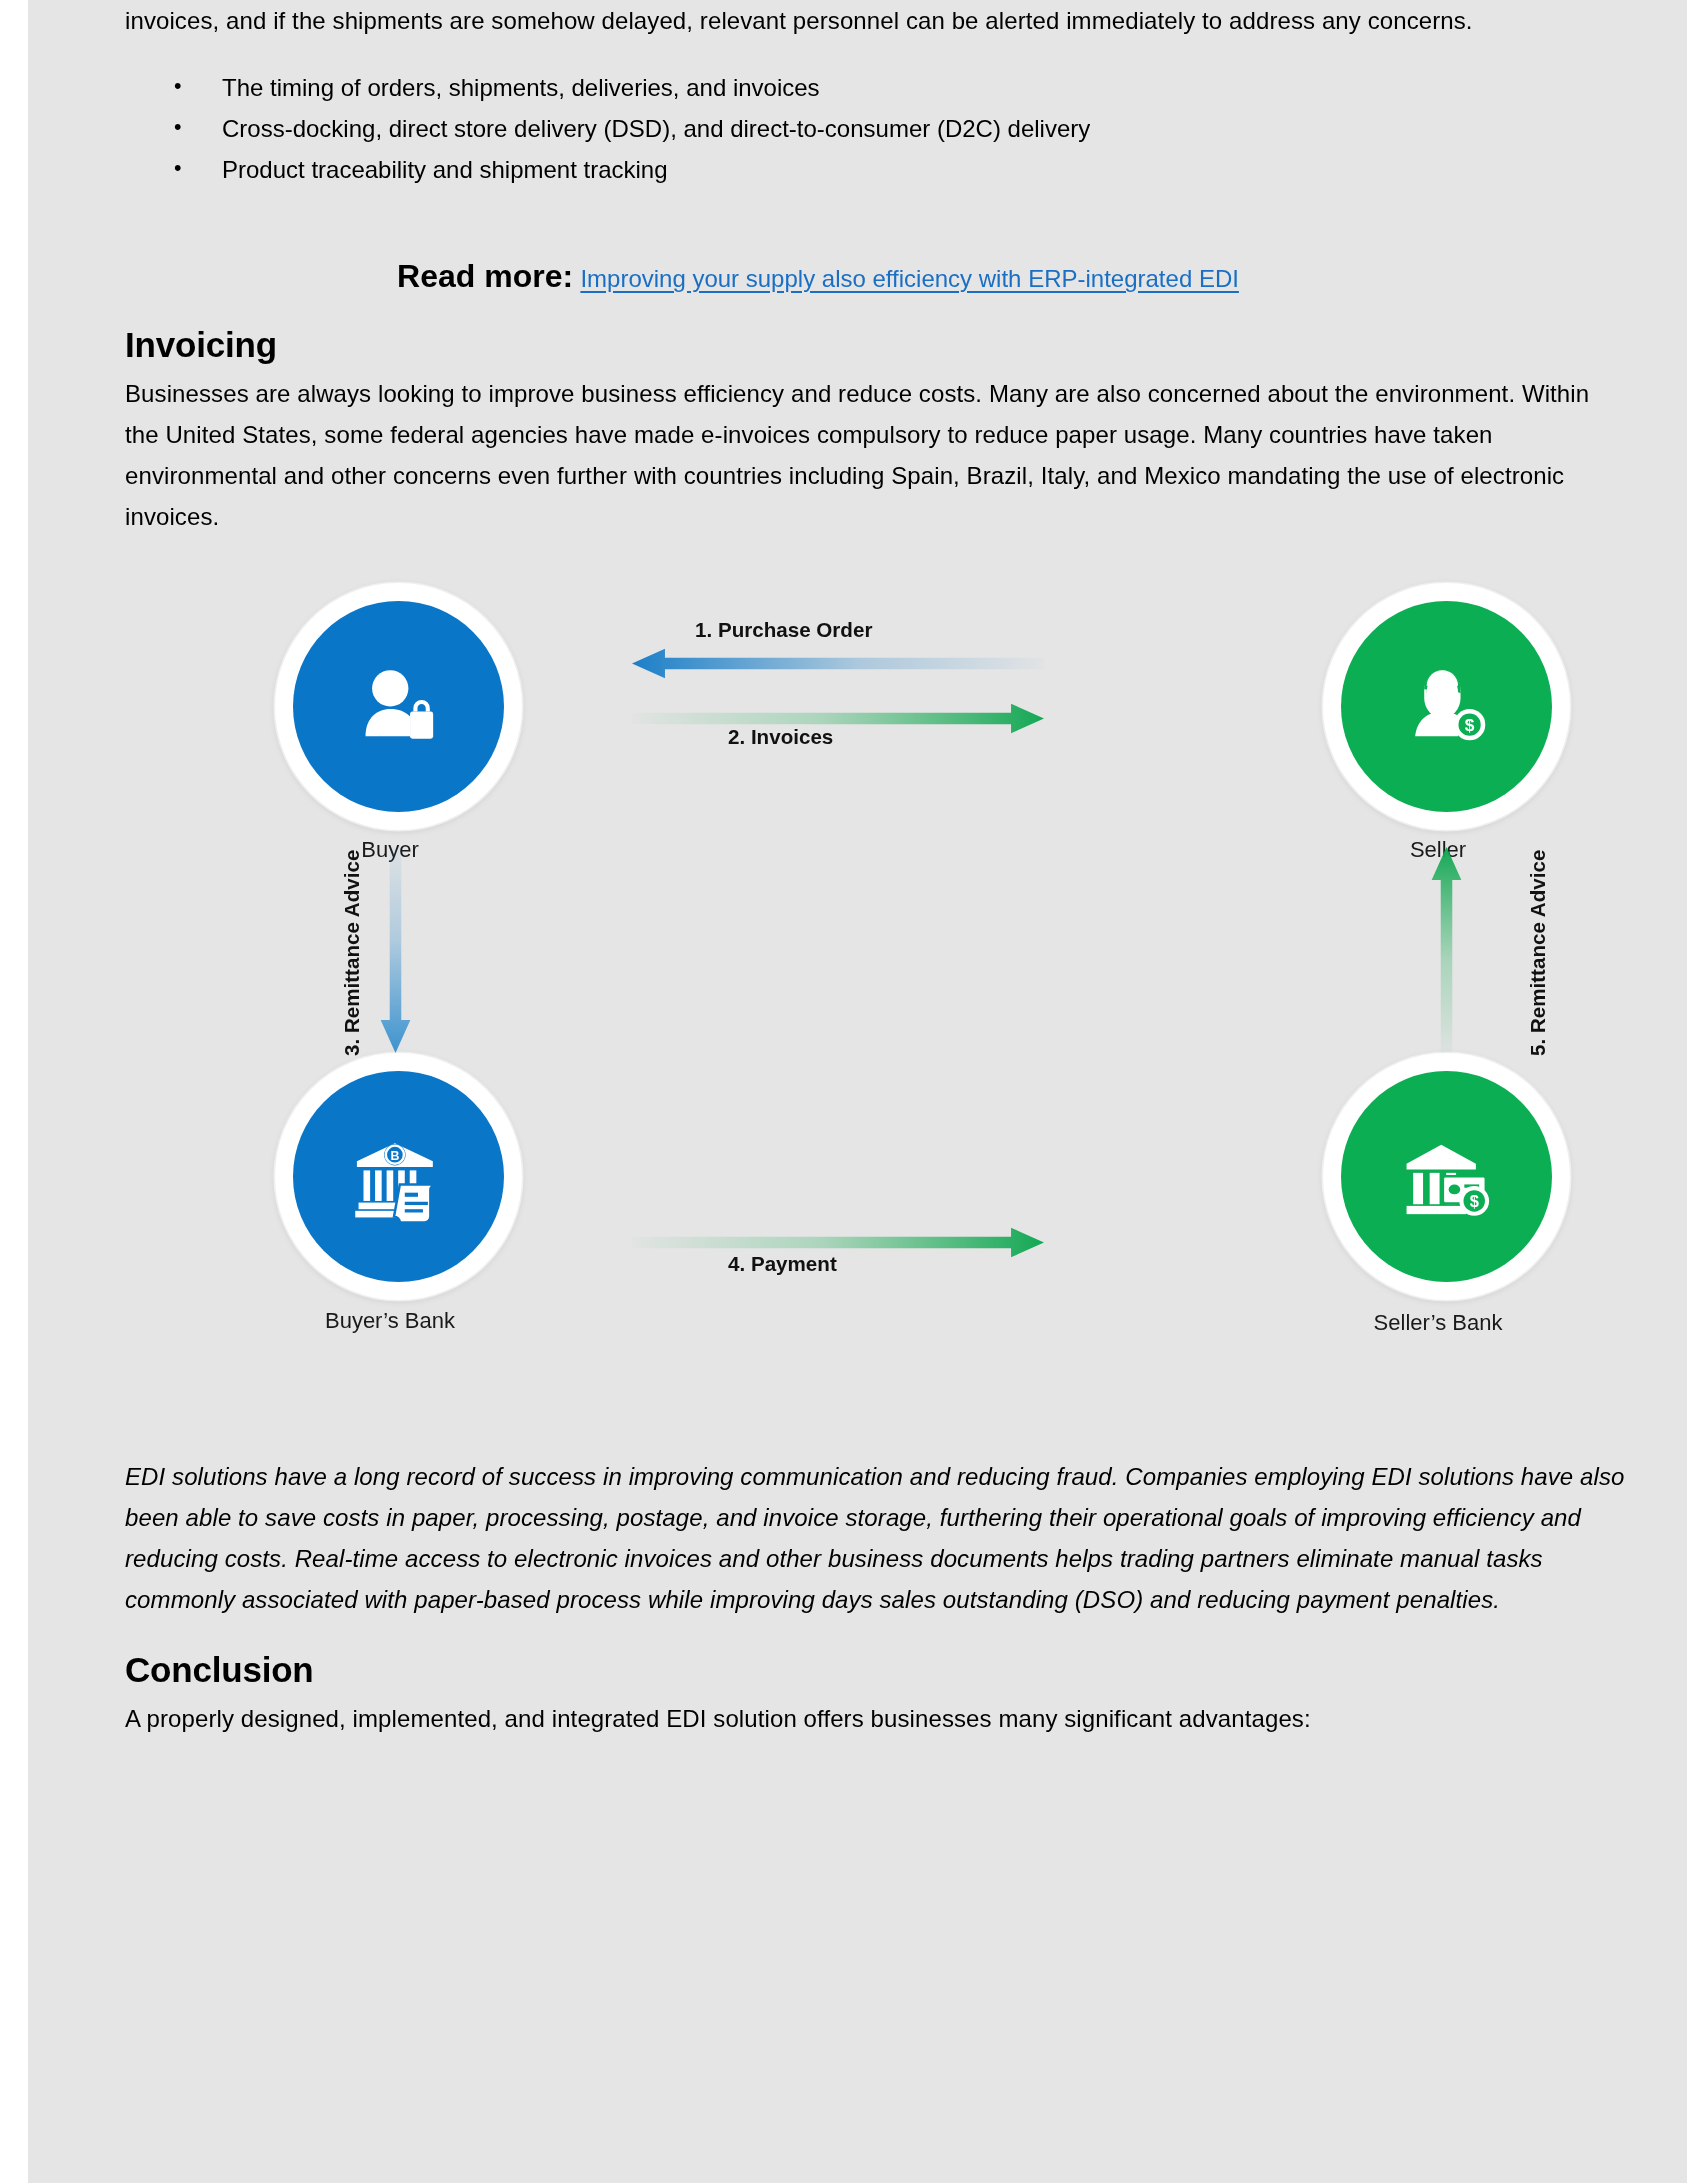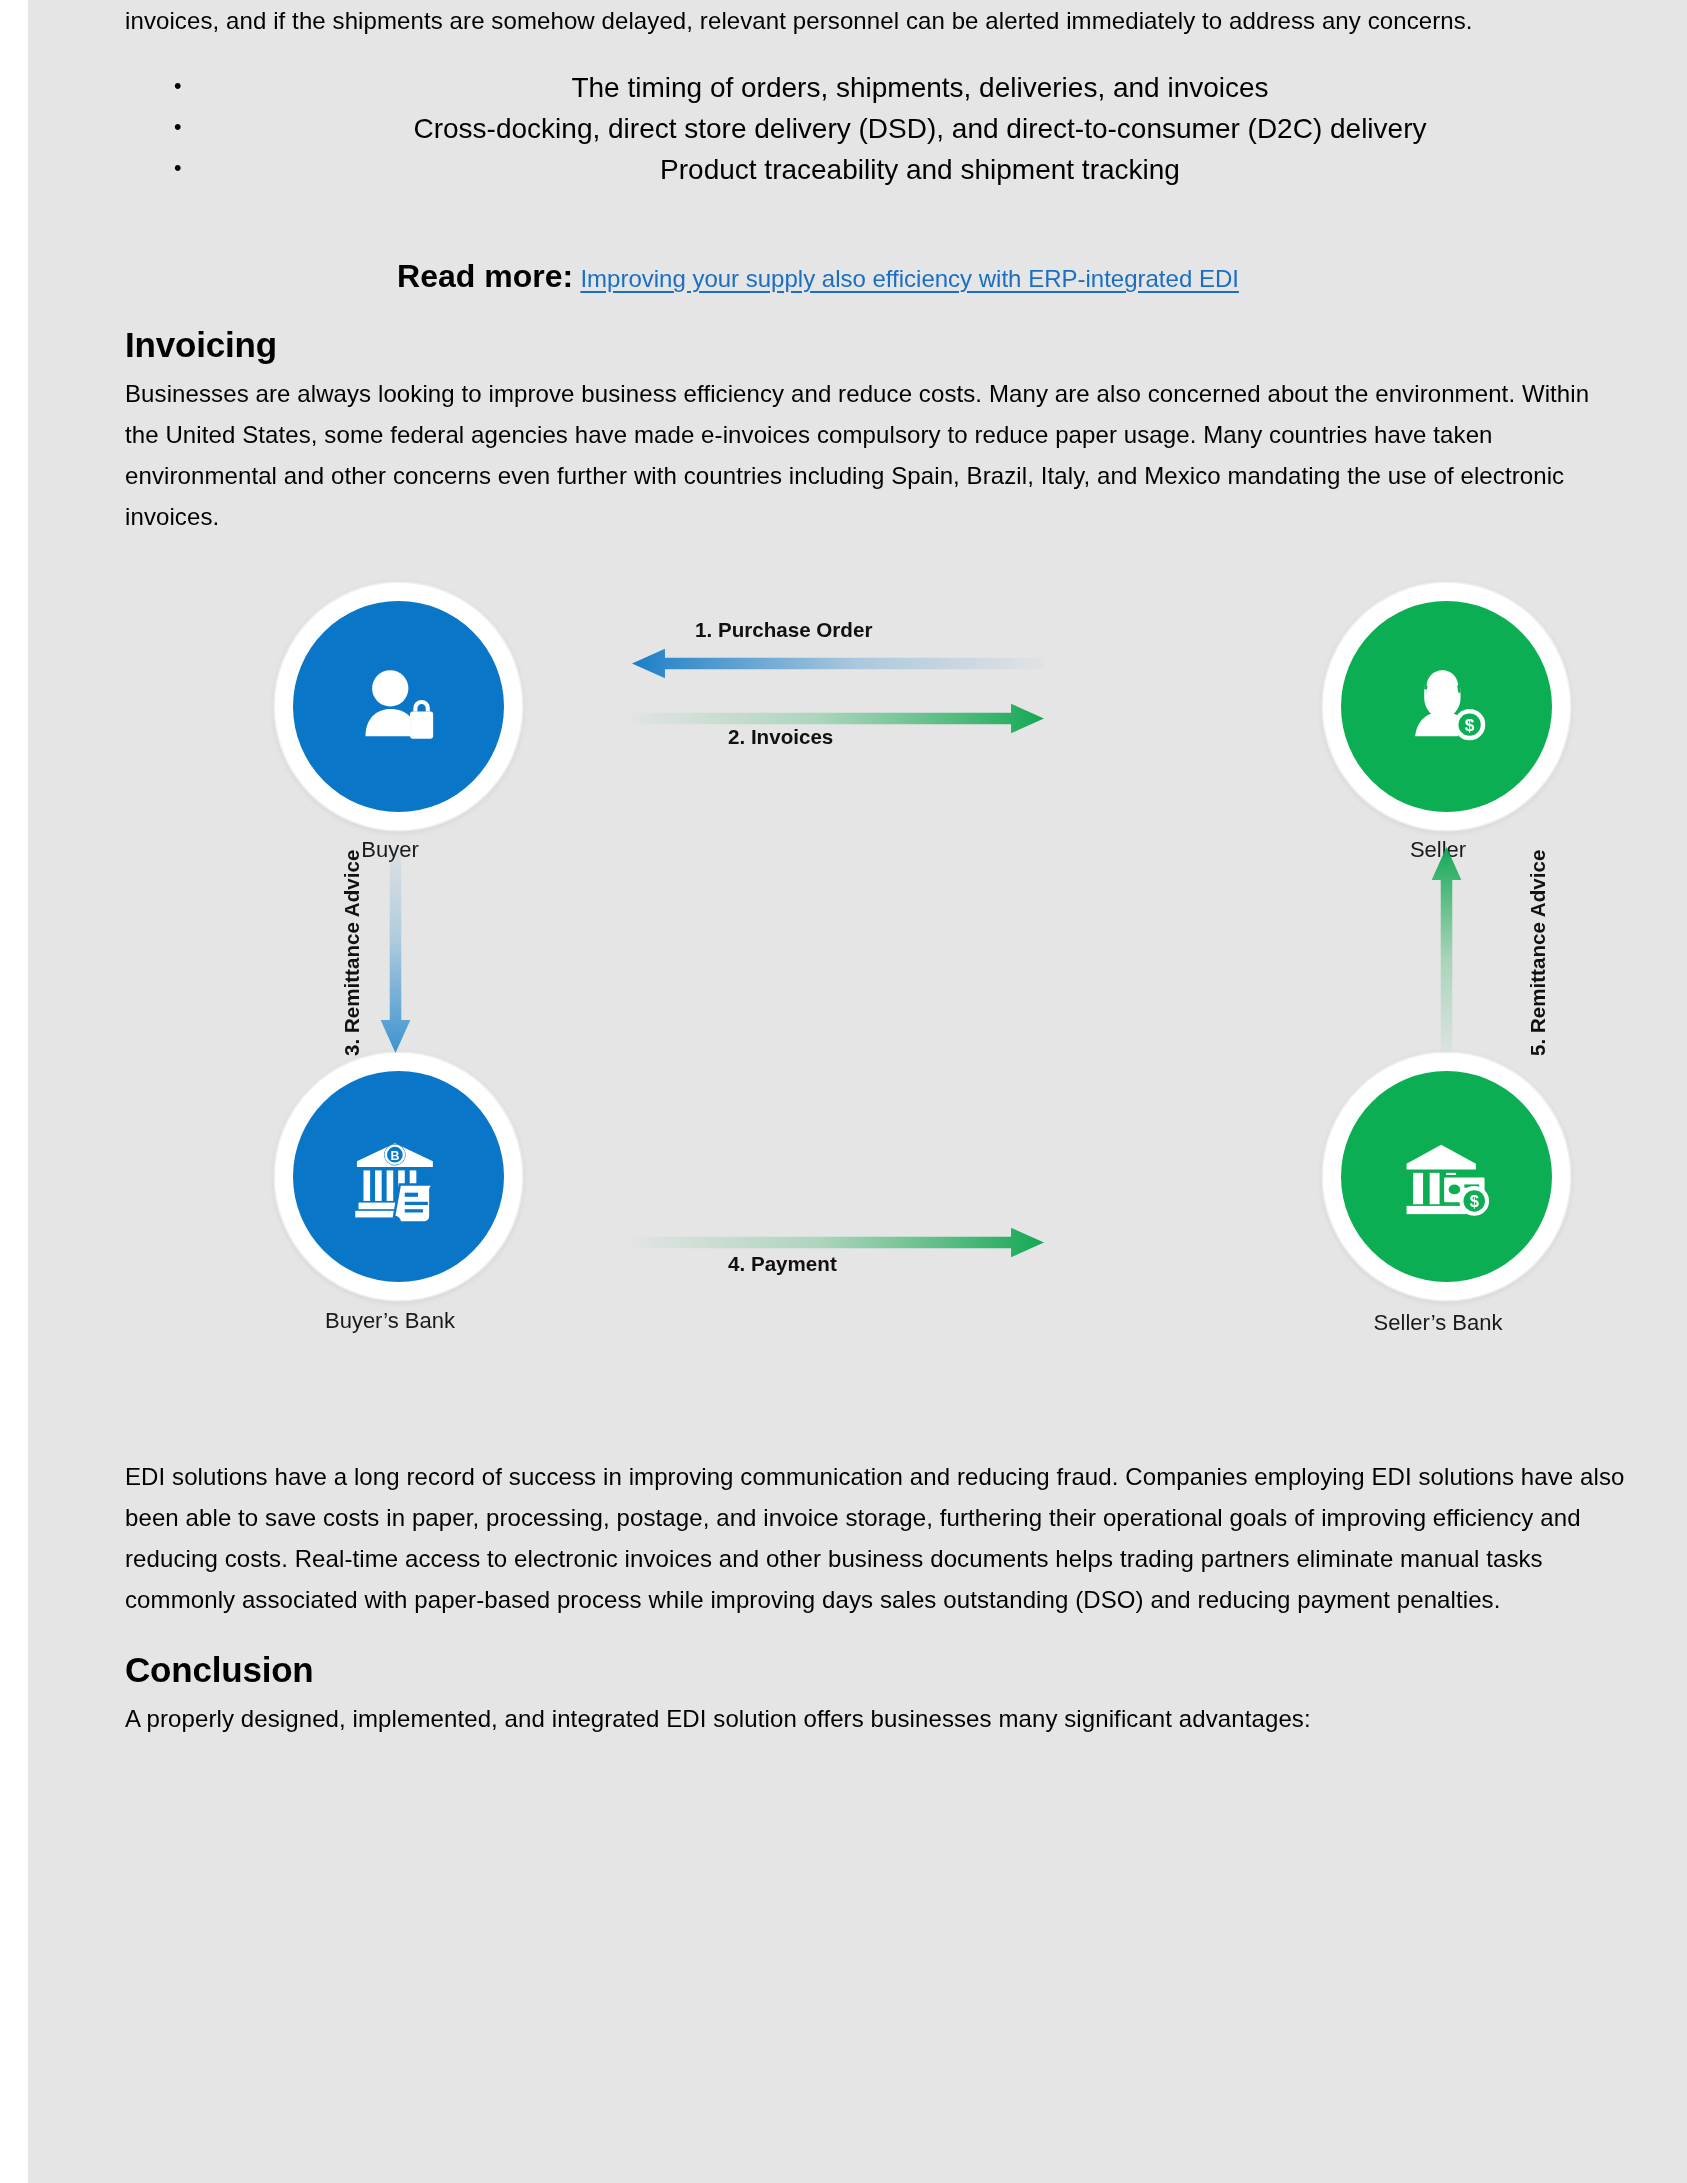--- a/index.html
+++ b/index.html
@@ -33,25 +33,24 @@
 
   .para-1 { margin-top: 89px; width: 1450px; }
   .para-2 { margin-top: 28px; }
 
   ul.bullets {
     margin: 26px 0 0 0;
     padding-left: 49px;
     list-style: none;
   }
   ul.bullets li {
-    font-size: 28px;
+    font-size: 24px;
     line-height: 41px;
     position: relative;
     padding-left: 48px;
-    text-align: center;
   }
   ul.bullets li::before {
     content: "\2022";
     position: absolute;
     left: 0;
     top: -0.8px;
     font-size: 21.4px;
     line-height: 41px;
   }
 
@@ -161,21 +160,21 @@
   .arr-inv      { left: 365px;  top: 119px; width: 412px; }
   .label-inv    { left: 461px;  top: 142px; }
   .arr-pay      { left: 365px;  top: 643px; width: 412px; }
   .label-pay    { left: 461px;  top: 669px; }
 
   .arr-rem3     { left: 112px;  top: 264px; height: 206px; }
   .vlabel-rem3  { left: 73px;   top: 473px; }
   .arr-rem5     { left: 1163px; top: 264px; height: 206px; }
   .vlabel-rem5  { left: 1259px; top: 473px; }
 
-  .para-after-diagram { margin-top: 53px; width: 1508px; }
+  .para-after-diagram { margin-top: 53px; width: 1508px; font-style: italic; }
   .conclusion-heading { margin-top: 36px; }
   .para-conclusion { margin-top: 3.3px; }
 </style>
 </head>
 <body>
 
 <div class="page">
 
   <p class="body-text para-1">invoices, and if the shipments are somehow delayed, relevant personnel can be alerted immediately to address any concerns.</p>
 

